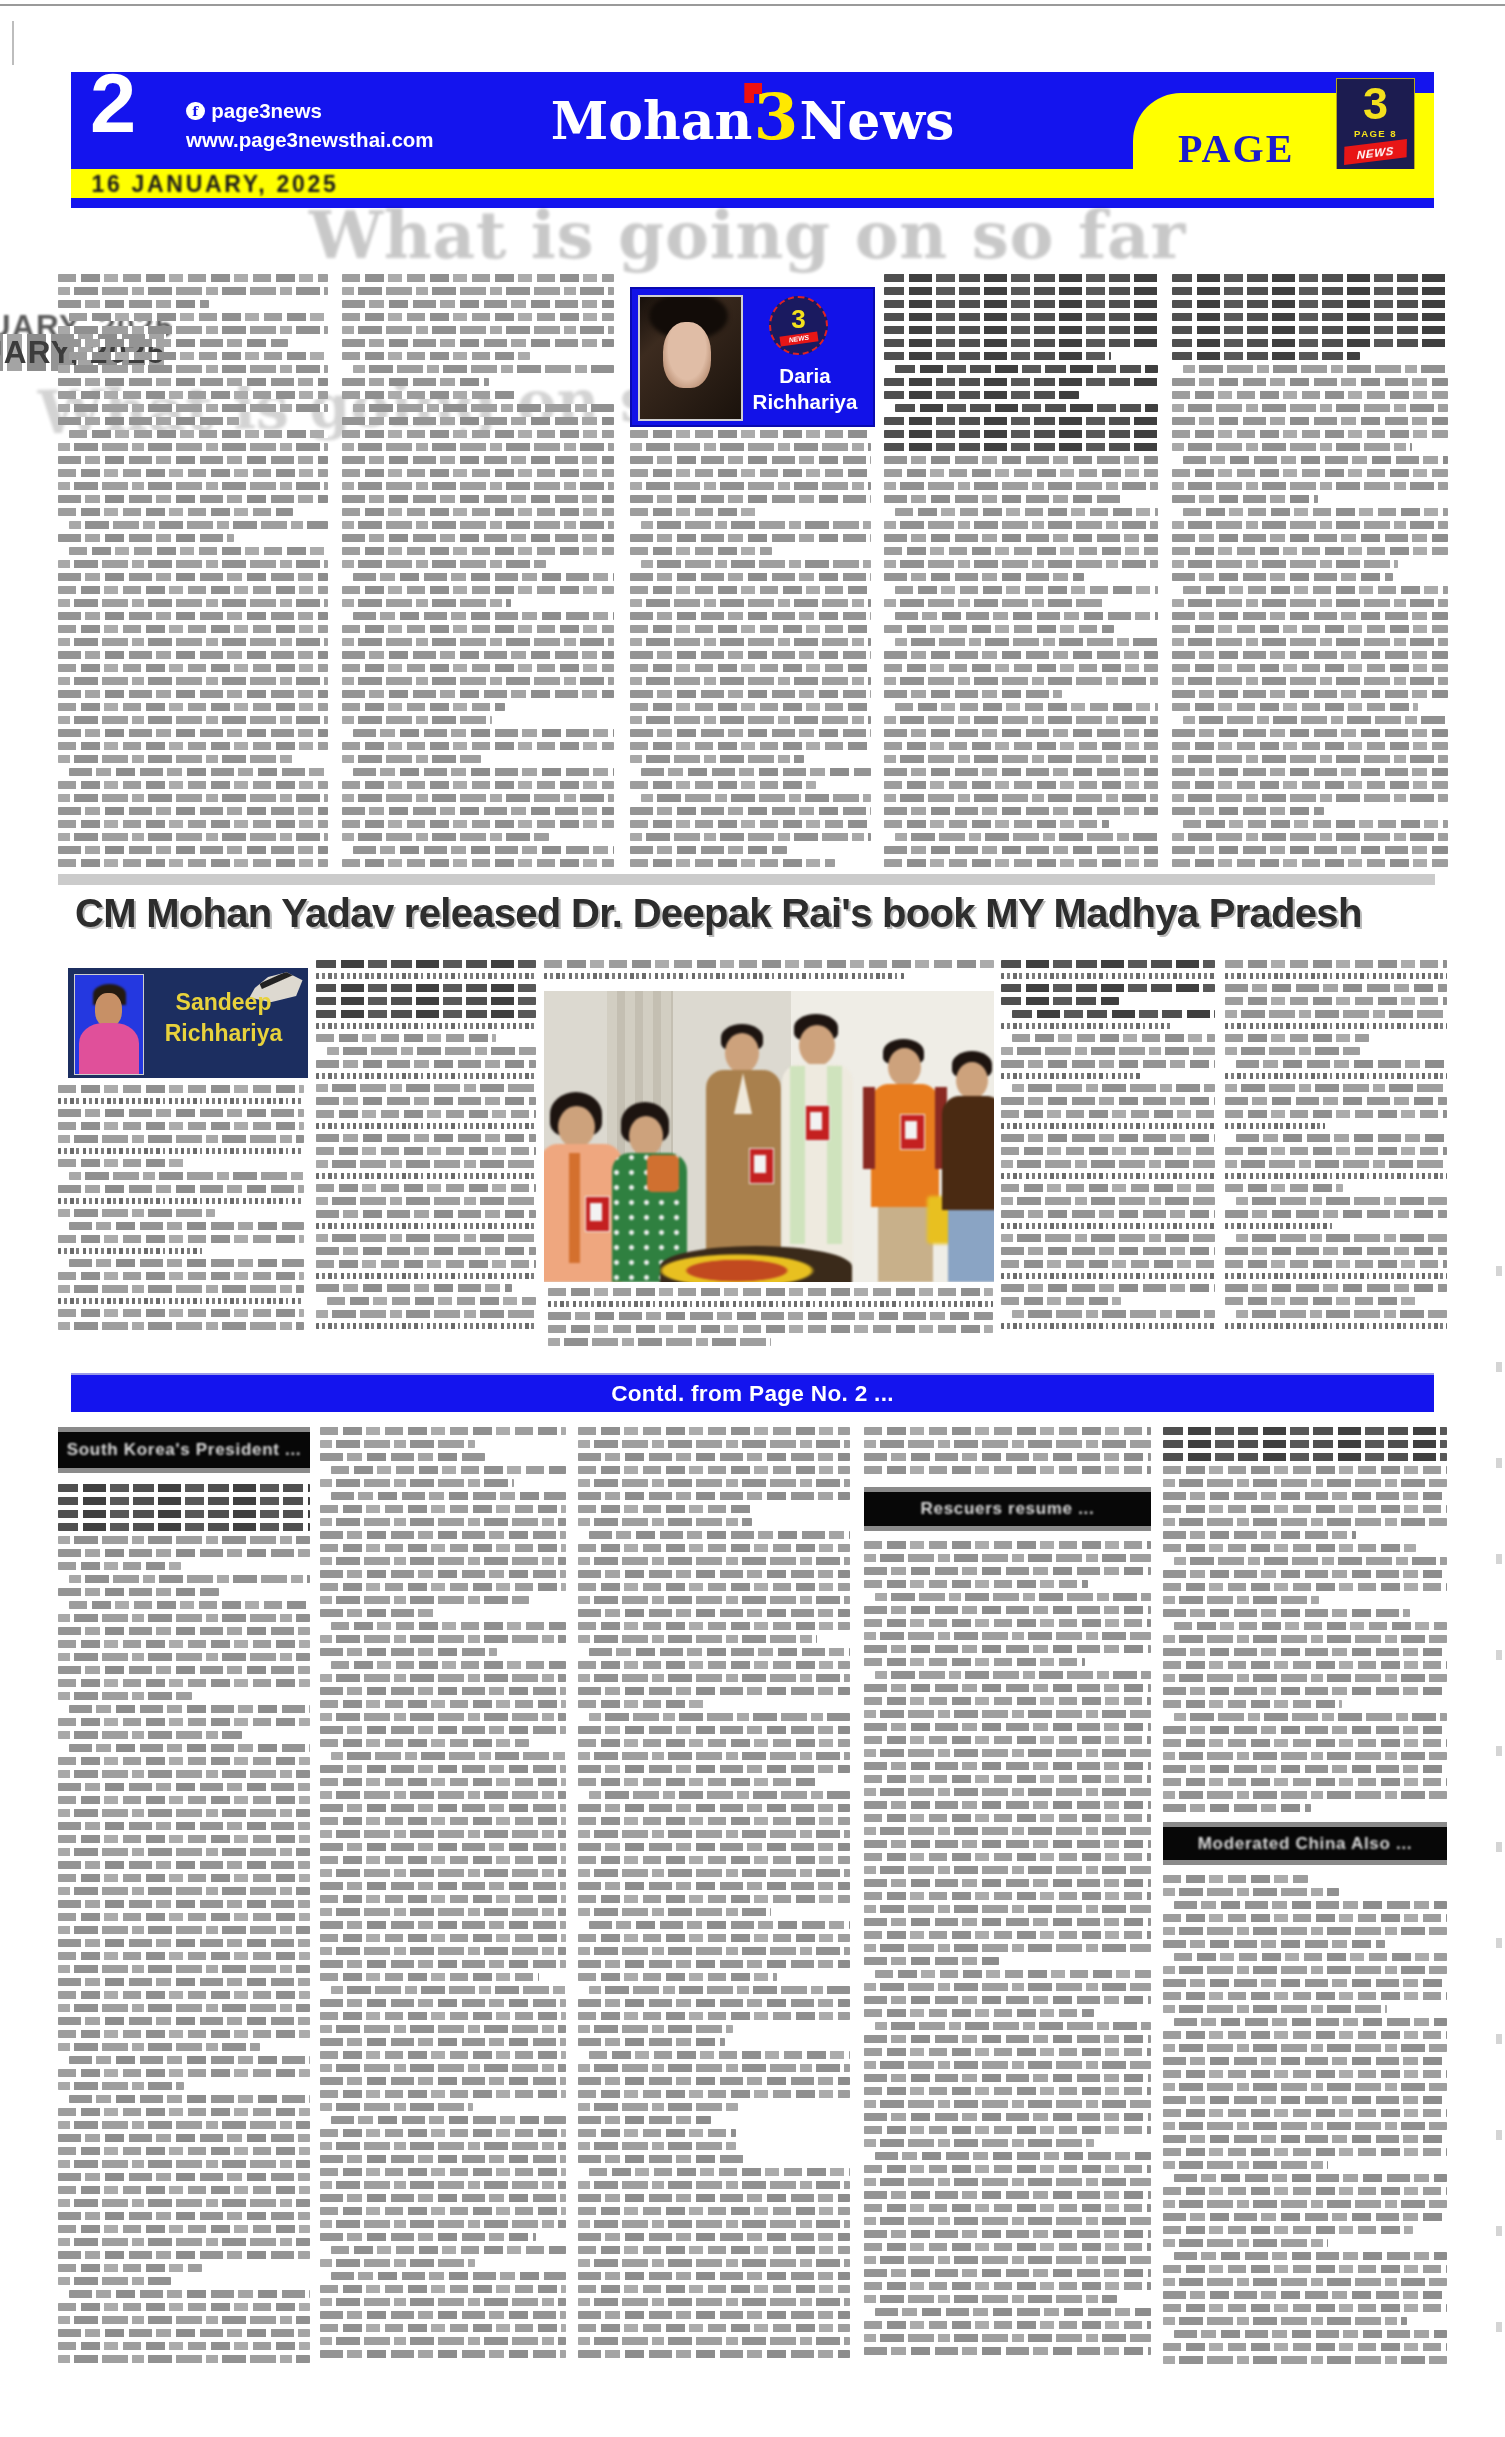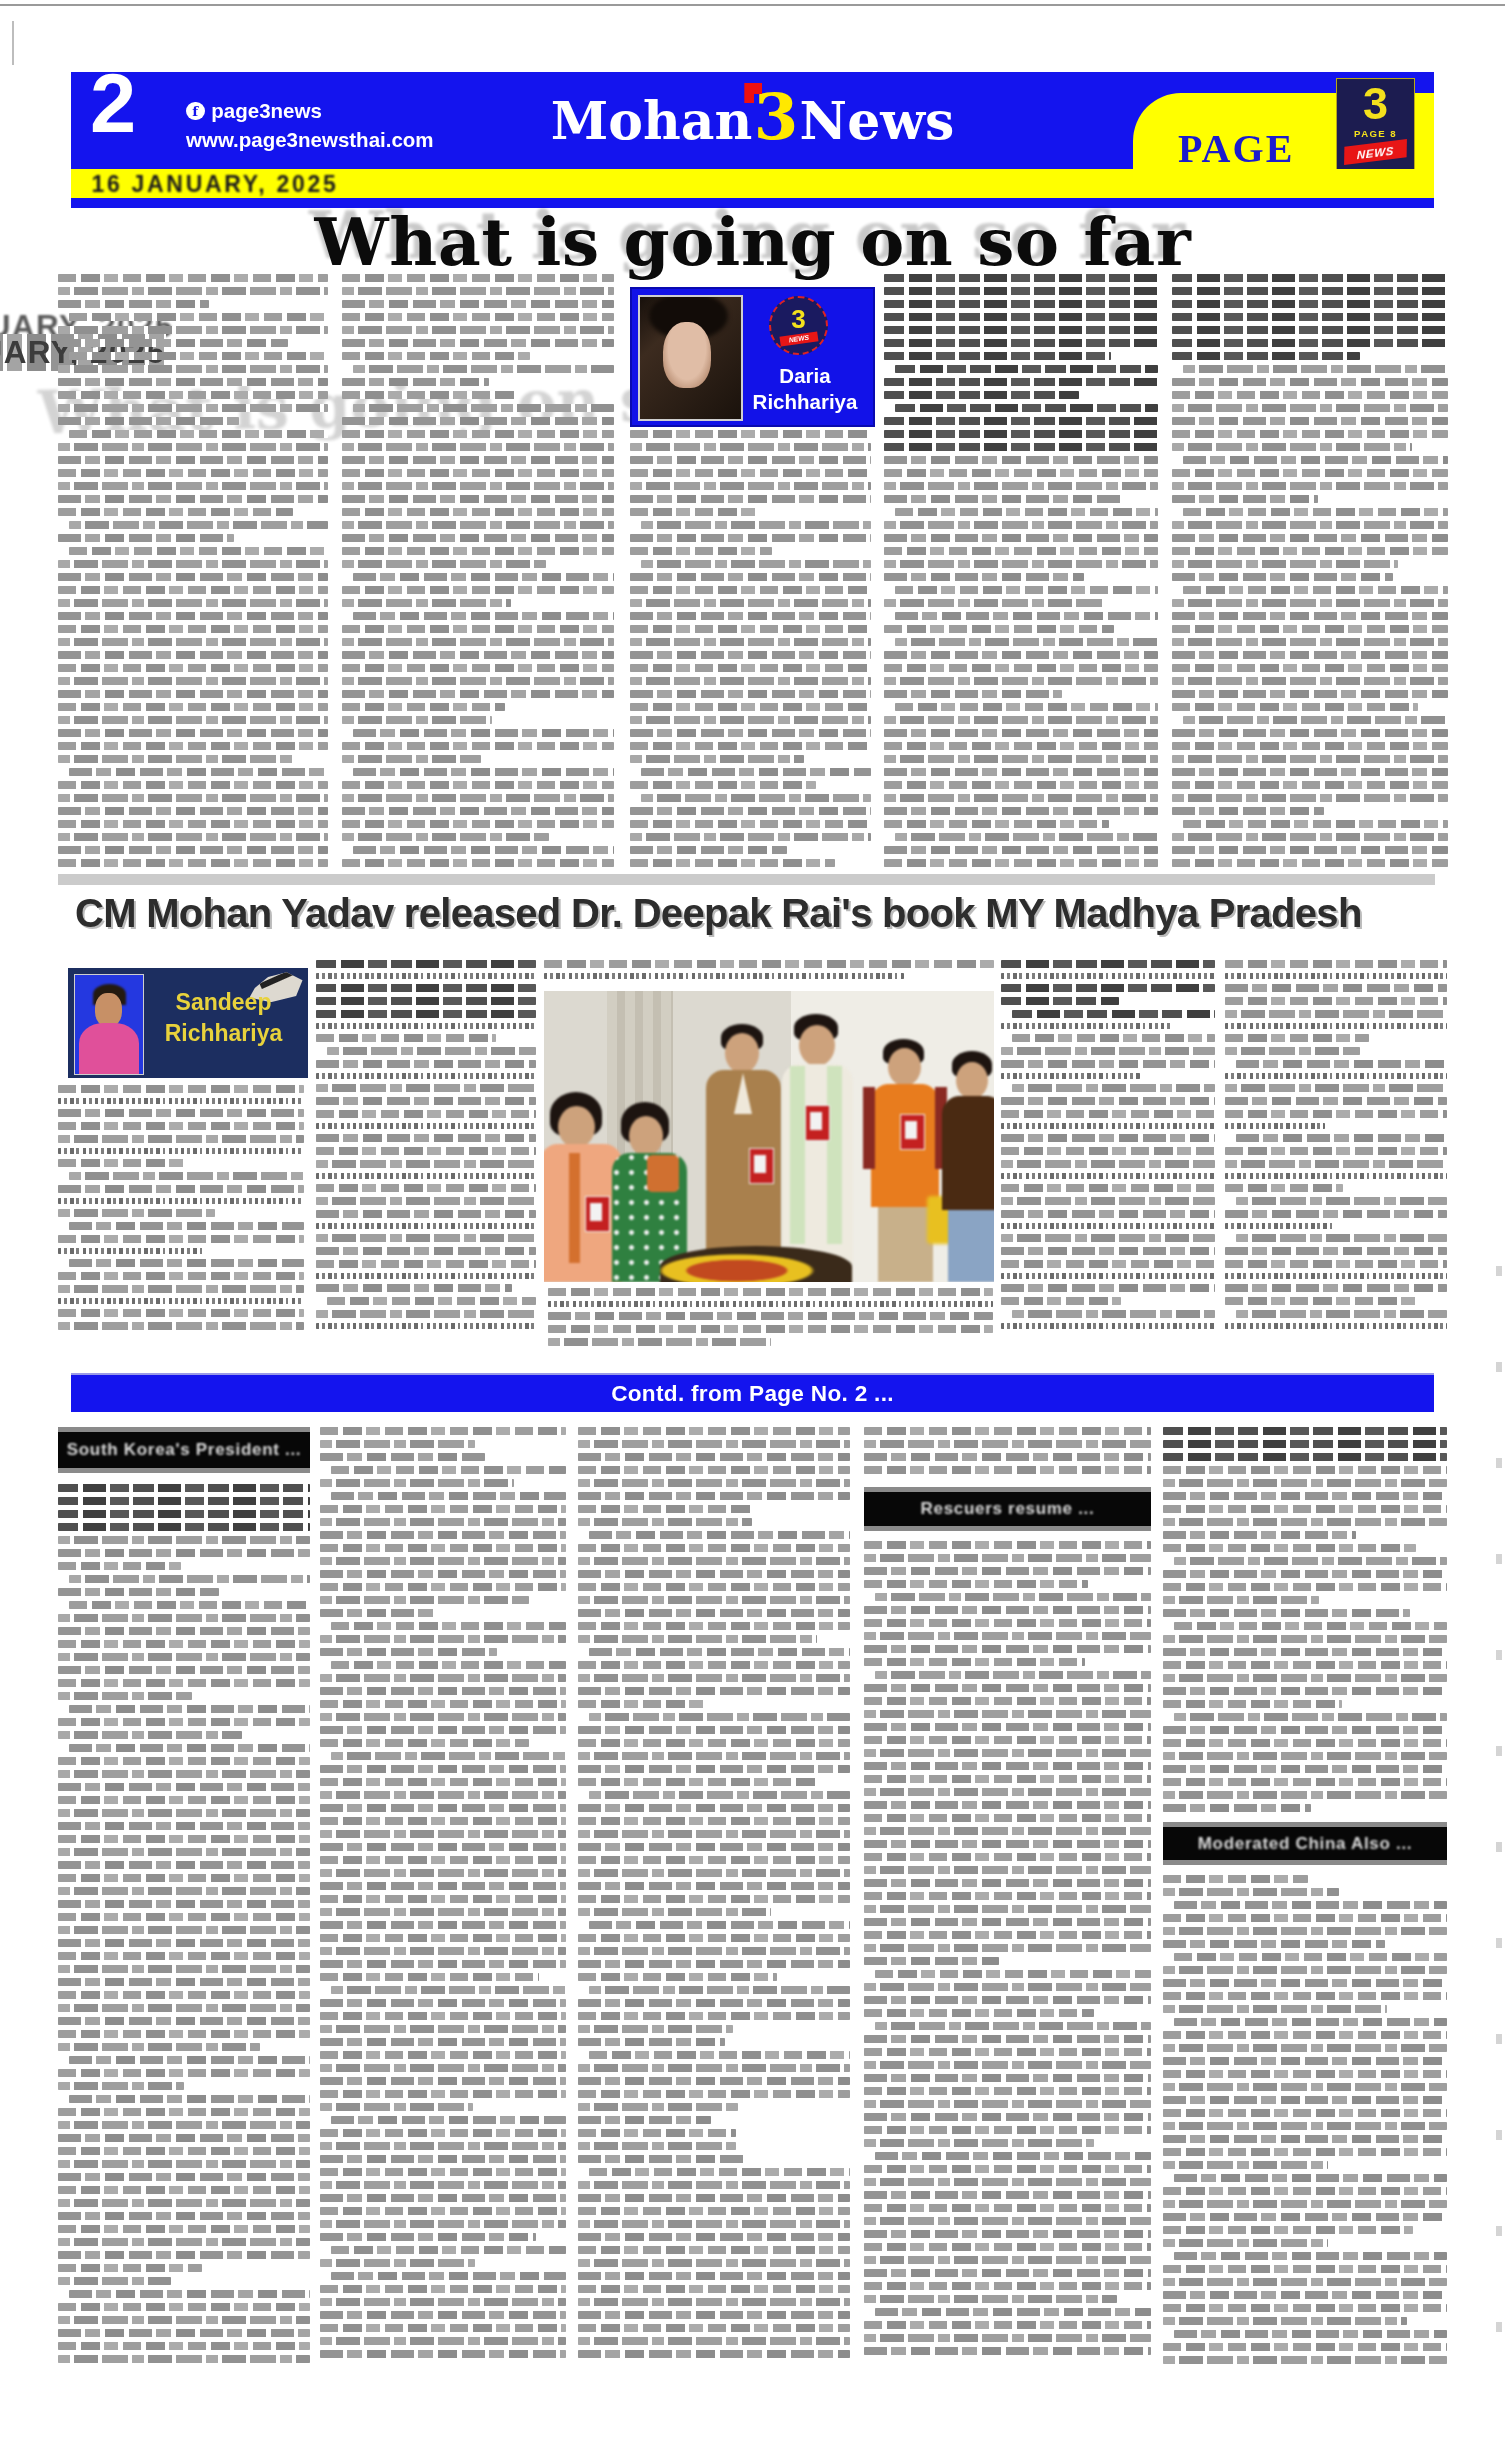--- a/index.html
+++ b/index.html
@@ -148,21 +148,20 @@
       </div>
     </div>
 
     <div class="abs date-band">
       <div class="abs date-text">16 JANUARY, 2025</div>
     </div>
     <div class="abs header-strip"></div>
   </div>
 
   <div class="abs headline1 ghost">What is going on so far</div>
-  <div class="abs headline1">What is going on so far</div>
 
   <div class="abs ghost-date">UARY, 2025</div>
   <div class="abs ghost-date g2">UARY, 2025</div>
   <div class="abs ghost-head-overlay">What is going on so far</div>
 
   <div class="abs greek" style="left:58px;top:274px;width:270px;height:594px;">
       <div class="gl g0" style="width: 100%;"></div>
       <div class="gl g1" style="width: 100%;"></div>
       <div class="gl g2" style="width: 56%;"></div>
       <div class="gl g0" style="width: calc(100% - 11px); margin-left: 11px;"></div>

